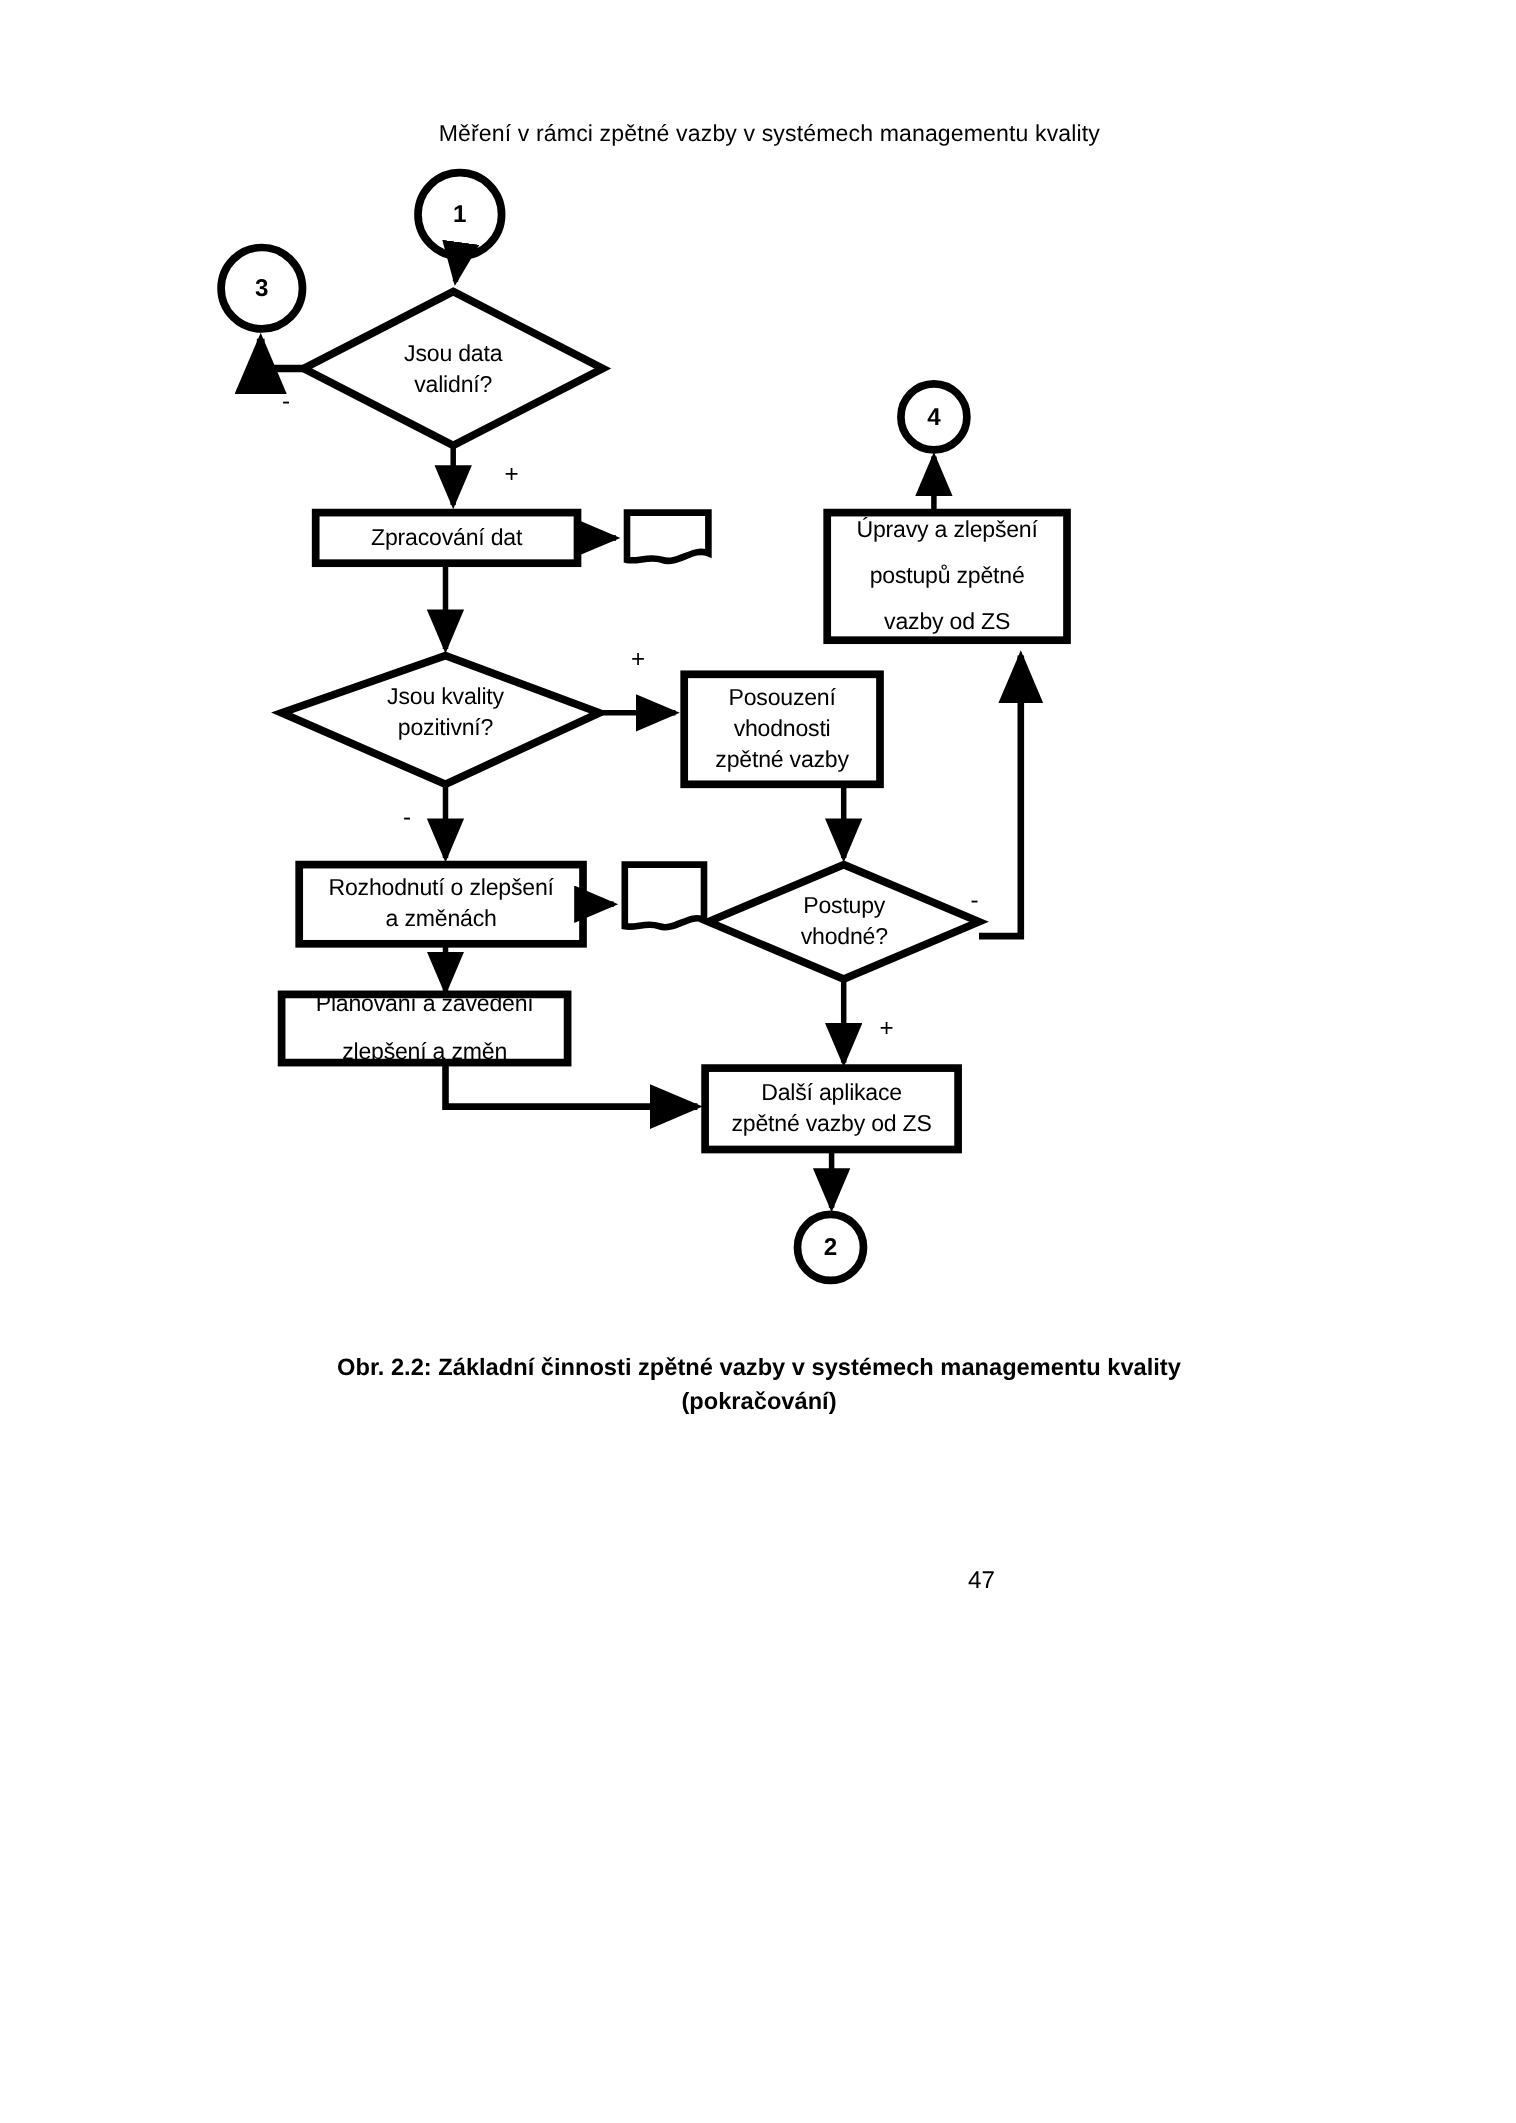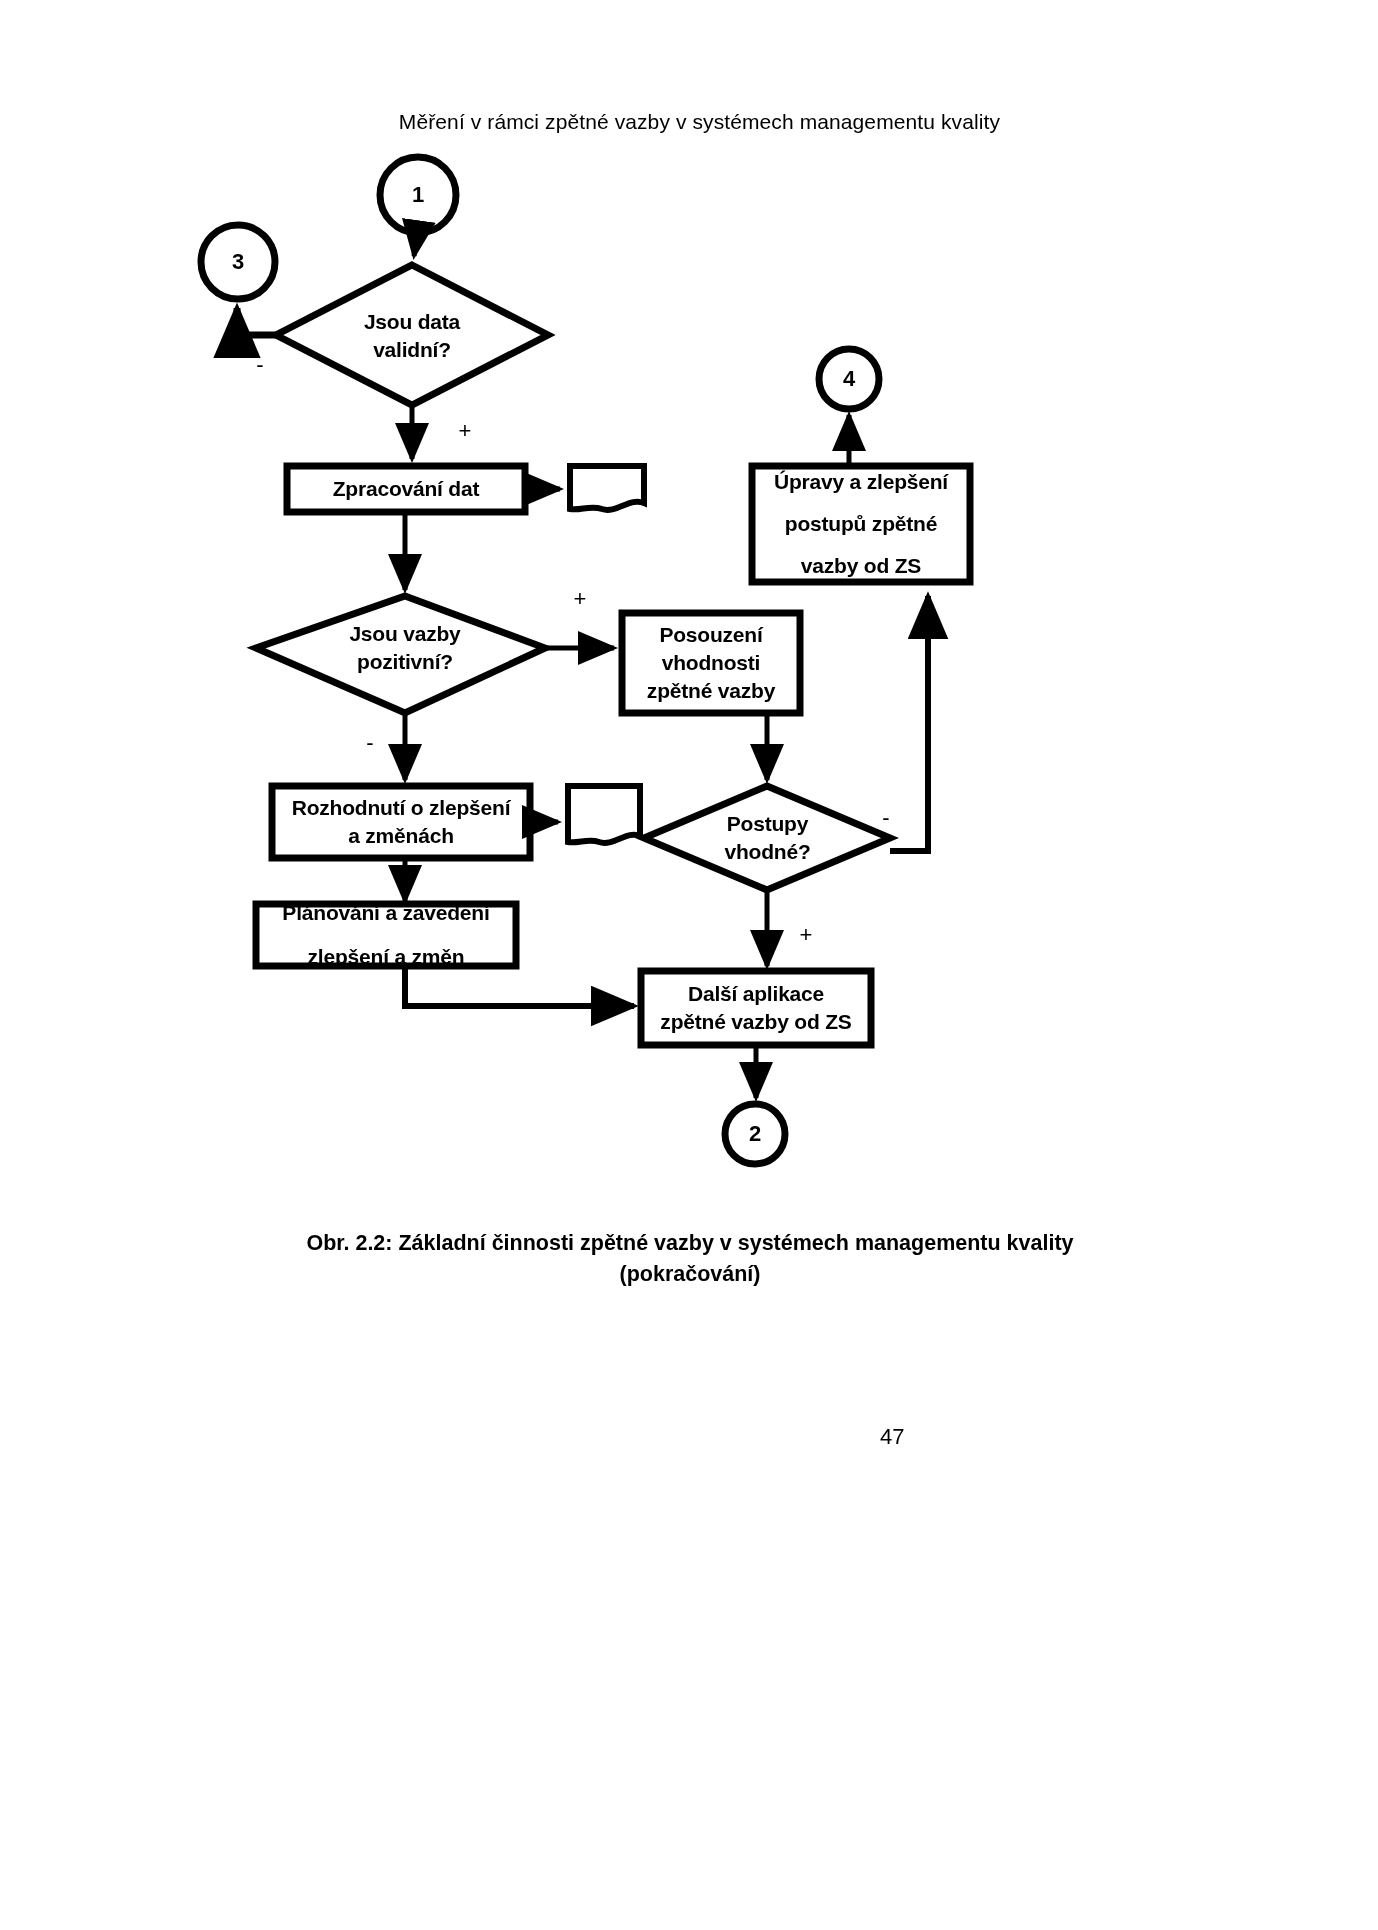--- a/index.html
+++ b/index.html
@@ -35,21 +35,21 @@
     top: 0;
     width: 1378px;
     height: 1930px;
   }
   .node-label {
     position: absolute;
     display: flex;
     align-items: center;
     justify-content: center;
     text-align: center;
-    font-weight: bold;
+    font-weight: normal;
     font-size: 21px;
     line-height: 1.32;
     color: #000;
     pointer-events: none;
     letter-spacing: -0.2px;
   }
   .conn-label {
     position: absolute;
     font-size: 22px;
     font-weight: 400;
@@ -167,21 +167,21 @@
   <div class="circle-label" style="left:735px; top:1114px; width:40px; height:40px;">2</div>
 
   <div class="node-label" style="left:302px; top:300px; width:220px; height:72px; flex-direction:column;">
     <div>Jsou data</div>
     <div>validní?</div>
   </div>
 
   <div class="node-label" style="left:290px; top:466px; width:232px; height:46px;">Zpracování dat</div>
 
   <div class="node-label" style="left:295px; top:612px; width:220px; height:72px; flex-direction:column;">
-    <div>Jsou vazby</div>
+    <div>Jsou kvality</div>
     <div>pozitivní?</div>
   </div>
 
   <div class="node-label" style="left:624px; top:615px; width:174px; height:96px; flex-direction:column;">
     <div>Posouzení</div>
     <div>vhodnosti</div>
     <div>zpětné vazby</div>
   </div>
 
   <div class="node-label" style="left:274px; top:788px; width:254px; height:68px; flex-direction:column;">

